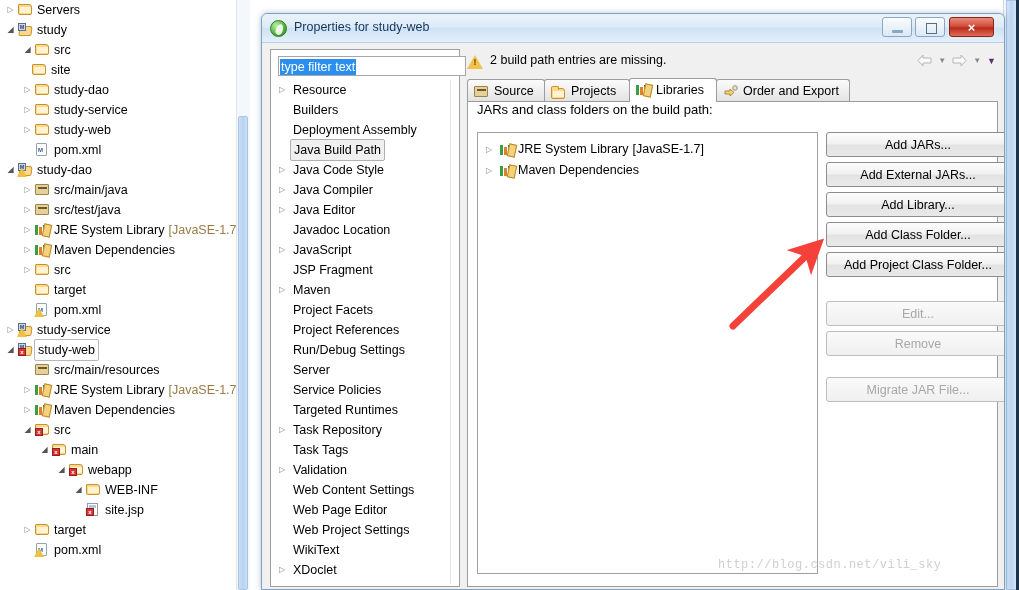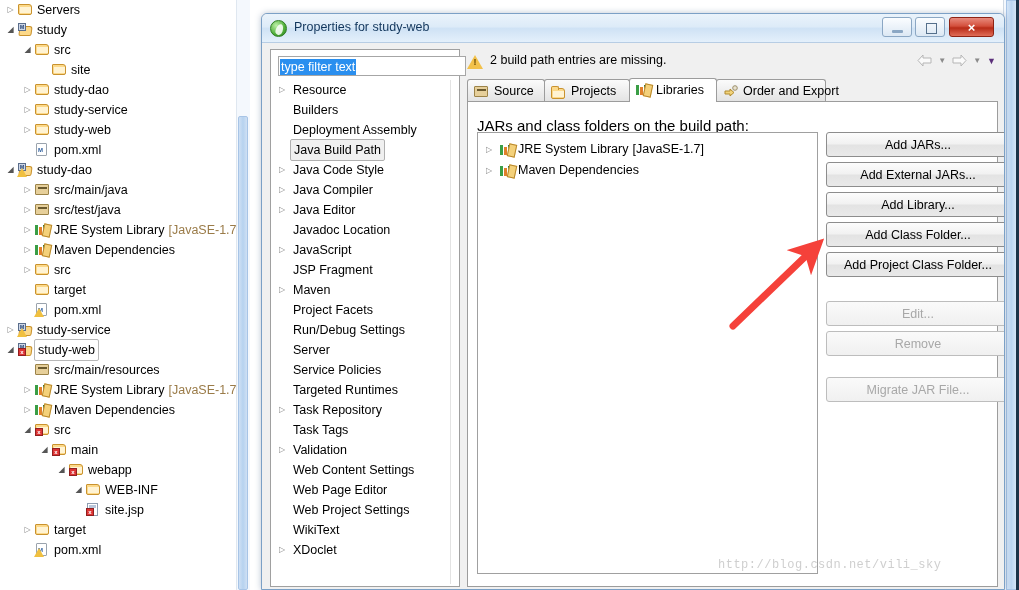--- a/index.html
+++ b/index.html
@@ -241,21 +241,21 @@
   .tab.active {
     background:#ffffff; z-index:3; height:24px; border-color:#9c9c9c;
   }
   .tab .tabico { position:absolute; left:6px; top:4px; width:16px; height:15px; }
 
   
   #groupbox {
     position:absolute; left:0; top:52px; right:0; bottom:0;
     background:#ffffff; border:1px solid #9c9c9c;
   }
-  #group-label { position:absolute; left:9px; top:15px; font-size:15px; }
+  #group-label { position:absolute; left:9px; top:0; font-size:13px; }
   #listbox {
     position:absolute; left:9px; top:30px; width:341px; bottom:12px;
     background:#ffffff; border:1px solid #a0a0a0;
   }
   .lib-row { height:21px; line-height:21px; display:flex; align-items:center; padding-left:8px; font-size:12.5px; white-space:nowrap;}
   .lib-row .caret { width:13px; min-width:13px; font-size:8px; color:#8a8a8a;}
   .lib-row .ico { width:19px; min-width:19px; position:relative; height:16px;}
 
   #btncol { position:absolute; left:358px; top:30px; width:176px; }
   .dlgbtn {
@@ -302,21 +302,21 @@
           </span>
           <span class="lbl">study</span>
         </div>
         <div class="tree-row" style="padding-left: 21px;">
           <span class="arrow open">◢</span>
           <span class="ico">
             <span class="i-folder"></span>
           </span>
           <span class="lbl">src</span>
         </div>
-        <div class="tree-row" style="padding-left: 38px;">
+        <div class="tree-row" style="padding-left: 18px;">
           <span class="arrow"></span>
           <span class="ico">
             <span class="i-folder"></span>
           </span>
           <span class="lbl">site</span>
         </div>
         <div class="tree-row" style="padding-left: 21px;">
           <span class="arrow">▷</span>
           <span class="ico">
             <span class="i-folder"></span>
@@ -595,20 +595,24 @@
               <span class="caret"></span>
               <span class="txt">JSP Fragment</span>
             </div>
             <div class="set-row">
               <span class="caret">▷</span>
               <span class="txt">Maven</span>
             </div>
             <div class="set-row">
               <span class="caret"></span>
               <span class="txt">Project Facets</span>
+            </div>
+            <div class="set-row">
+              <span class="caret"></span>
+              <span class="txt">Project References</span>
             </div>
             <div class="set-row">
               <span class="caret"></span>
               <span class="txt">Run/Debug Settings</span>
             </div>
             <div class="set-row">
               <span class="caret"></span>
               <span class="txt">Server</span>
             </div>
             <div class="set-row">
@@ -684,21 +688,21 @@
             <div class="tab" style="left: 77px; width: 86px;"><span class="tabico">
                 <span class="i-folder-open" style="left:0;top:4px"></span>
               </span><span>Projects</span></div>
             <div class="tab active" style="left: 162px; width: 88px; top: -1px;"><span class="tabico">
                 <span class="i-lib" style="left:0;top:2px">
                   <i></i>
                   <i></i>
                   <i></i>
                 </span>
               </span><span>Libraries</span></div>
-            <div class="tab" style="left: 249px; width: 110px;"><span class="tabico"><svg width="16" height="14">
+            <div class="tab" style="left: 249px; width: 134px;"><span class="tabico"><svg width="16" height="14">
                   <path d="M2 9 L7 9 L7 11 L11 7.5 L7 4 L7 6 L2 6 Z" fill="#f2d37a" stroke="#b08a2e"></path>
                   <circle cx="12" cy="3" r="2.3" fill="#e8e2cf" stroke="#9b8e6a"></circle>
                 </svg></span><span>Order and Export</span></div>
           </div>
 
         <div id="groupbox">
           <div id="group-label">JARs and class folders on the build path:</div>
           <div id="listbox">
               <div style="height: 6px;"></div>
               <div class="lib-row">

